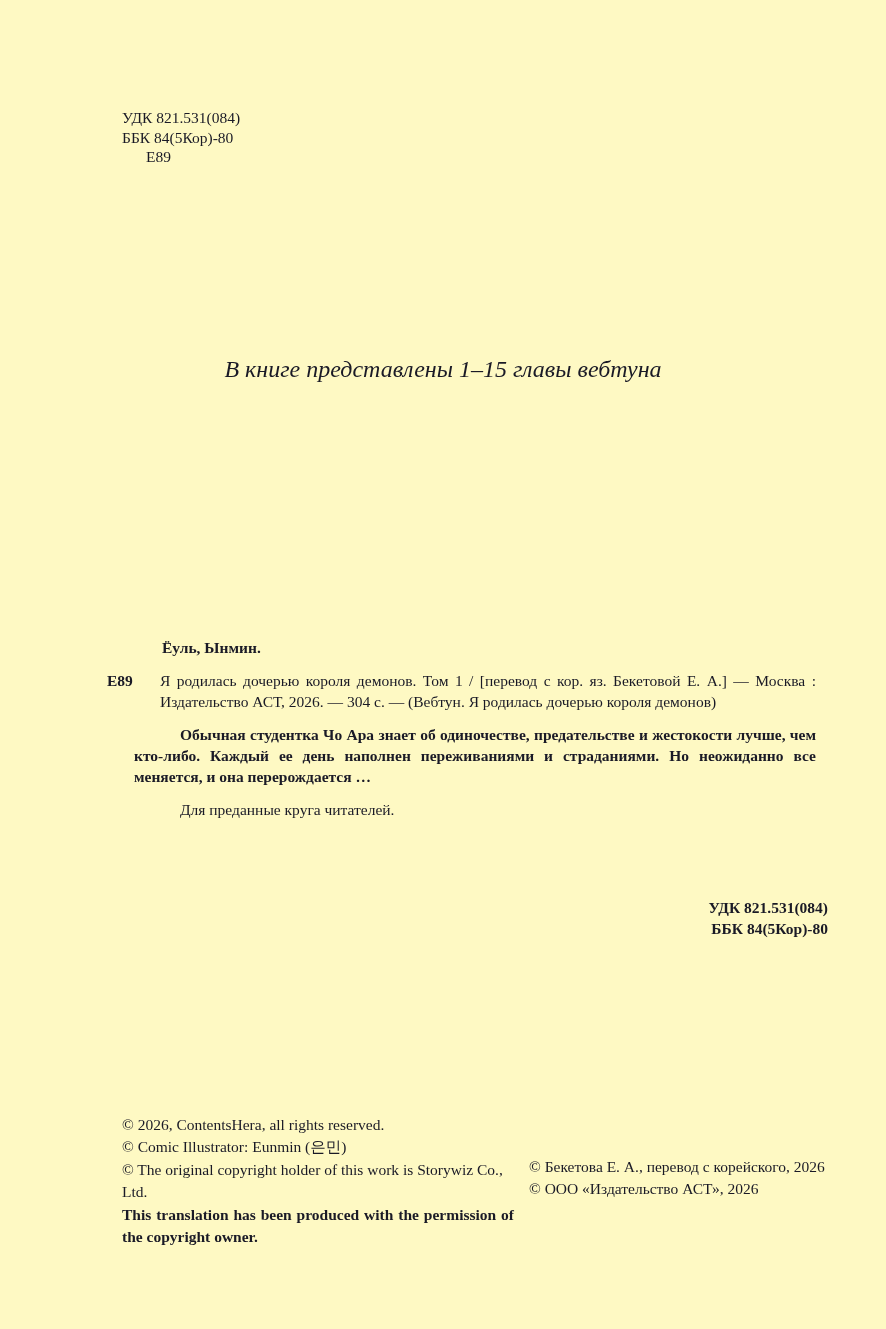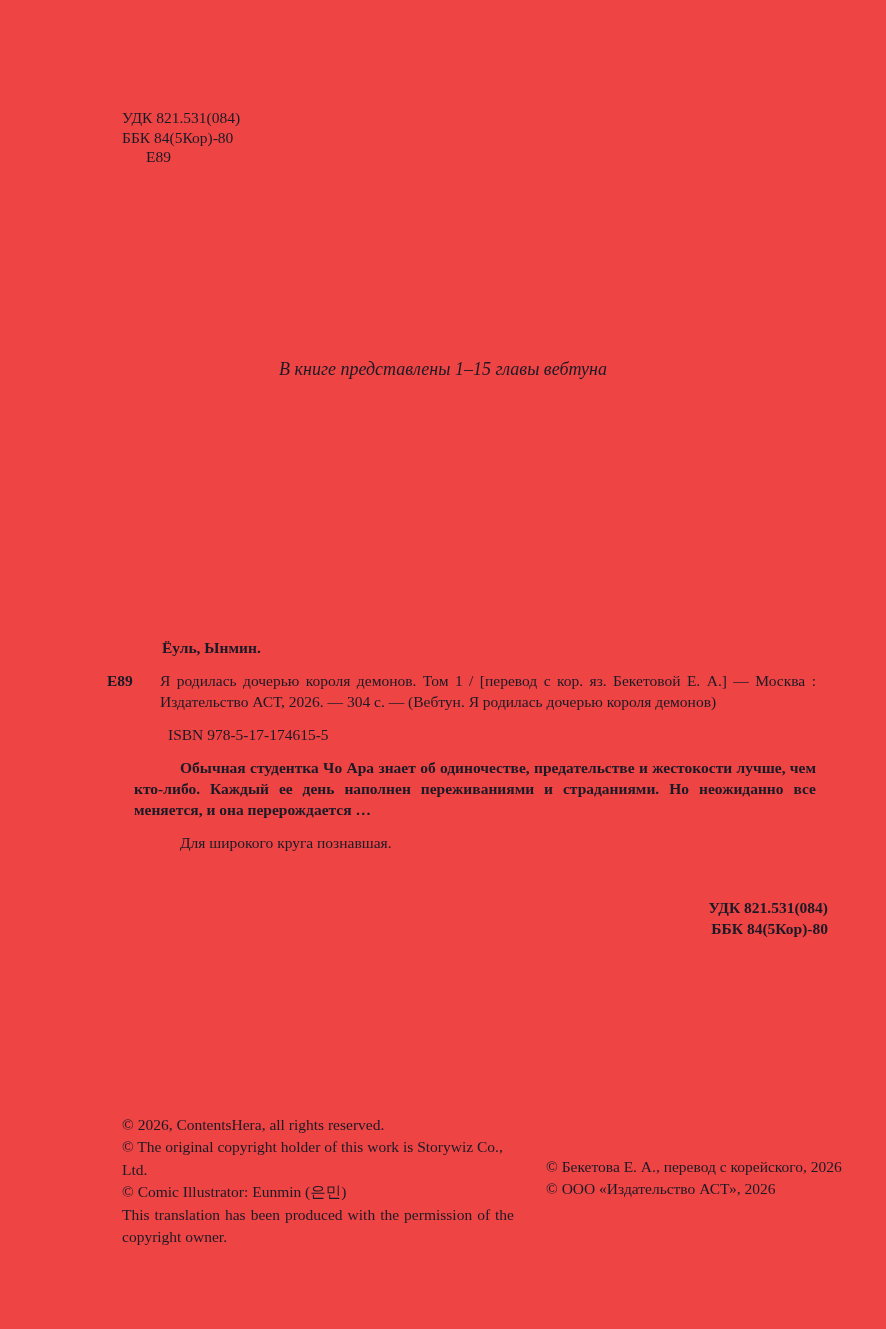--- a/index.html
+++ b/index.html
@@ -4,21 +4,21 @@
 <style>
   html, body {
     margin: 0;
     padding: 0;
     background: #ffffff;
   }
   .page {
     position: relative;
     width: 886px;
     height: 1329px;
-    background: #ef4444;
+    background: #fef9c3;
     font-family: "Liberation Serif", "DejaVu Serif", serif;
     color: #1a1a26;
     font-size: 15.5px;
     line-height: 21px;
     overflow: hidden;
   }
   .top-codes {
     position: absolute;
     left: 122px;
     top: 108px;
@@ -27,21 +27,21 @@
   .top-codes .code-indent {
     padding-left: 24px;
   }
   .notice {
     position: absolute;
     left: 0;
     top: 356px;
     width: 886px;
     text-align: center;
     font-style: italic;
-    font-size: 18px;
+    font-size: 24px;
     line-height: 26px;
   }
   .catalog {
     position: absolute;
     left: 122px;
     top: 637px;
     width: 706px;
   }
   .catalog p { margin: 12px; }
   .author {
@@ -86,24 +86,25 @@
   .colophon-left {
     position: absolute;
     left: 122px;
     top: 1114px;
     width: 392px;
     line-height: 22.4px;
   }
   .colophon-left p { margin: 0; }
   .colophon-left .wrap-justify {
     text-align: justify;
+    font-weight: bold;
   }
   .colophon-right {
     position: absolute;
-    left: 546px;
+    left: 529px;
     top: 1156px;
     line-height: 22.4px;
   }
   .colophon-right p { margin: 0; }
 </style>
 </head>
 <body>
 
 <div class="page">
 
@@ -114,34 +115,33 @@
   </div>
 
   <div class="notice">В книге представлены 1–15 главы вебтуна</div>
 
   <div class="catalog">
     <div class="author">Ёуль, Ынмин.</div>
     <div class="entry">
       <span class="entry-code">Е89</span>
       <p class="desc">Я родилась дочерью короля демонов. Том 1 / [перевод с кор. яз. Бекетовой Е. А.] — Москва : Издательство АСТ, 2026. — 304 с. — (Вебтун. Я родилась дочерью короля демонов)</p>
     </div>
-    <p class="isbn">ISBN 978-5-17-174615-5</p>
     <p class="annot">Обычная студентка Чо Ара знает об одиночестве, предательстве и жестокости лучше, чем кто-либо. Каждый ее день наполнен переживаниями и страданиями. Но неожиданно все меняется, и она перерождается …</p>
-    <p class="audience">Для широкого круга познавшая.</p>
+    <p class="audience">Для преданные круга читателей.</p>
   </div>
 
   <div class="bottom-codes">
     <div>УДК 821.531(084)</div>
     <div>ББК 84(5Кор)-80</div>
   </div>
 
   <div class="colophon-left">
     <p>© 2026, ContentsHera, all rights reserved.</p>
+    <p>© Comic Illustrator: Eunmin (은민)</p>
     <p>© The original copyright holder of this work is Storywiz Co., Ltd.</p>
-    <p>© Comic Illustrator: Eunmin (은민)</p>
     <p class="wrap-justify">This translation has been produced with the permission of the copyright owner.</p>
   </div>
 
   <div class="colophon-right">
     <p>© Бекетова Е. А., перевод с корейского, 2026</p>
     <p>© ООО «Издательство АСТ», 2026</p>
   </div>
 
 </div>
 

